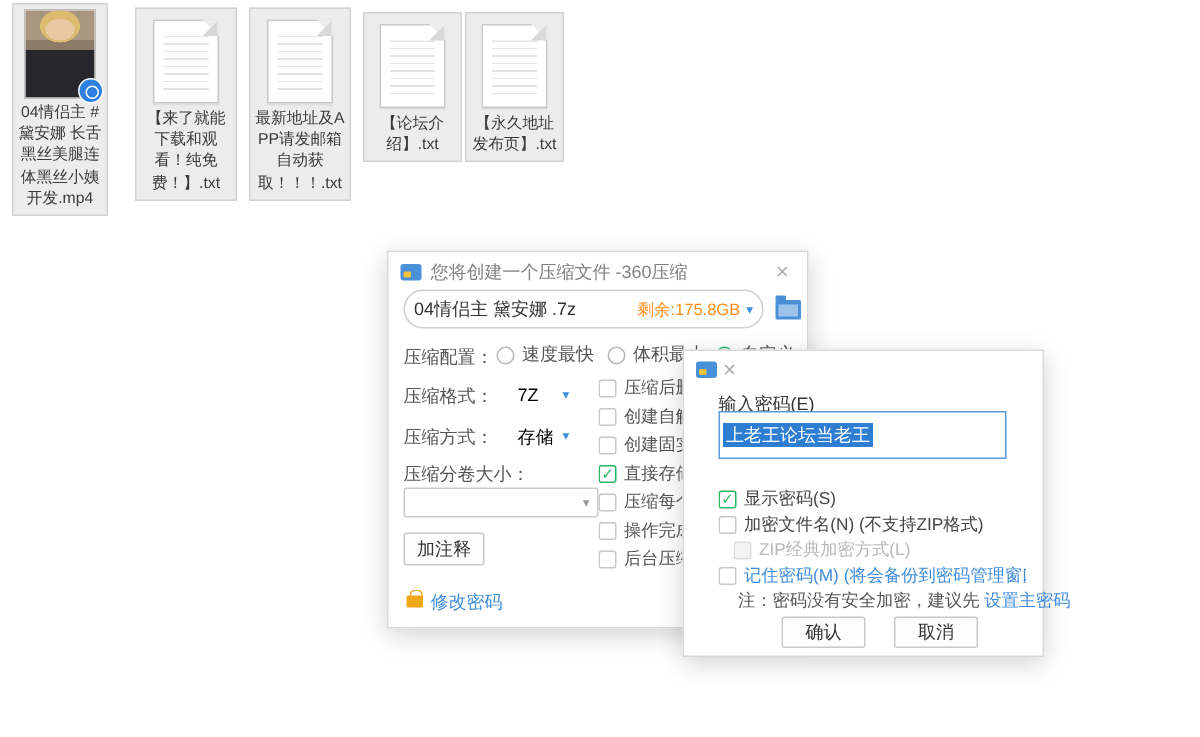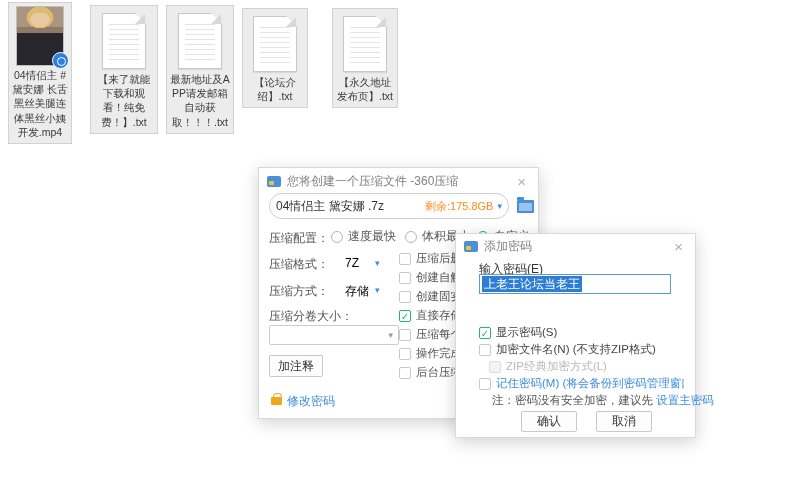--- a/index.html
+++ b/index.html
@@ -79,21 +79,21 @@
     border:1px solid #c9c9c9; border-radius:2px; background:#fdfdfd; font-size:12px; color:#333; }
 
   .lock-icon { position:relative; width:11px; height:8px; background:#f0a818; border-radius:1px;
     margin-right:5px; margin-top:4px; flex:none; }
   .lock-icon:before { content:""; position:absolute; left:2px; top:-4px; width:7px; height:5px;
     border:1.5px solid #f0a818; border-bottom:none; border-radius:4px 4px 0 0; }
   .link { font-size:12px; color:#3e8ddd; white-space:nowrap; }
 
   
   .pw-label { position:absolute; font-size:12px; color:#333; }
-  .pw-input { position:absolute; width:192px; height:20px; border:1px solid #5b9bd5;
+  .pw-input { position:absolute; width:192px; height:32px; border:1px solid #5b9bd5;
     background:#fff; display:flex; align-items:center; padding:0 2px; }
   .pw-sel { background:#2d7dd2; color:#fff; font-size:12px; line-height:16px; padding:0 2px;
     white-space:nowrap; }
   .opt-row { position:absolute; display:flex; align-items:center; width:205px; overflow:hidden; }
   .opt-lbl { font-size:11.5px; color:#444; white-space:nowrap; }
   .opt-lbl.blue { color:#3e8ddd; }
   .opt-lbl.dis { color:#b8b8b8; }
   .note { position:absolute; font-size:11.5px; color:#555; white-space:nowrap; }
 </style>
 </head>
@@ -123,21 +123,21 @@
 </div>
 
 <div class="tile" style="left:242px; top:8px; width:66px;">
   <div class="doc-icon">
       <div class="doc-lines"></div>
       <div class="doc-fold"></div>
     </div>
   <div class="tile-label">【论坛介绍】.txt</div>
 </div>
 
-<div class="tile" style="left:332px; top:8px; width:66px;">
+<div class="tile" style="left:310px; top:8px; width:66px;">
   <div class="doc-icon">
       <div class="doc-lines"></div>
       <div class="doc-fold"></div>
     </div>
   <div class="tile-label">【永久地址发布页】.txt</div>
 </div>
 
 <div class="dialog" style="left:258px; top:127px; width:281px; height:252px; z-index:5;">
   <div class="titlebar">
     <div class="app-icon"></div>
@@ -214,21 +214,20 @@
 
   <div class="abs" style="left:12px; top:225px; display:flex; align-items:flex-start;">
     <span class="lock-icon"></span>
     <span class="link">修改密码</span>
   </div>
 </div>
 
 <div class="dialog" style="left:455px; top:193px; width:241px; height:205px; z-index:10;">
   <div class="titlebar" style="height:24px;">
     <div class="app-icon"></div>
-    <div class="title-text">添加密码</div>
     <div class="close-x">×</div>
   </div>
 
   <div class="pw-label" style="left:23px; top:27px;">输入密码(E)</div>
   <div class="pw-input" style="left:23px; top:40px;">
     <span class="pw-sel">上老王论坛当老王</span>
   </div>
 
   <div class="opt-row" style="left:23px; top:91px;">
     <span class="cb on">✓</span>

